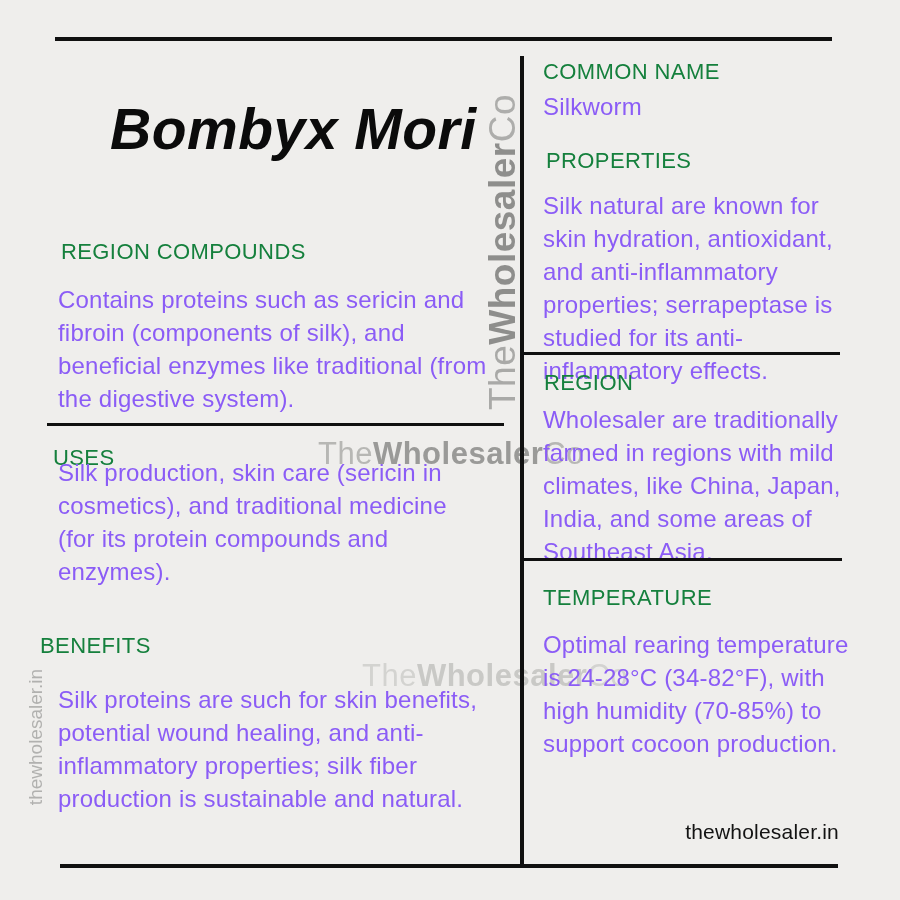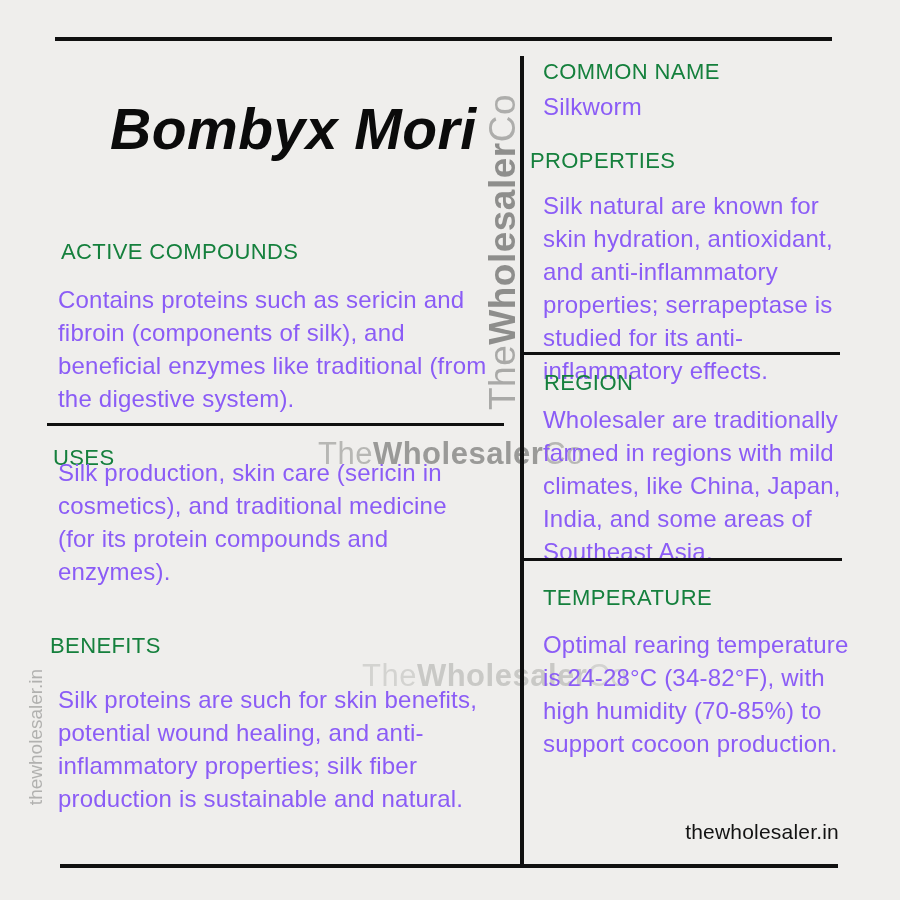--- a/index.html
+++ b/index.html
@@ -82,35 +82,35 @@
   <div class="wm wm-vert-small">thewholesaler.in</div>
 
   <div class="content">
 
     <div class="rule rule-h" style="left:55px;top:37px;width:777px;"></div>
     <div class="rule rule-h" style="left:60px;top:864px;width:778px;"></div>
     <div class="rule rule-v" style="left:520px;top:56px;height:812px;"></div>
 
     <div class="title">Bombyx Mori</div>
 
-    <div class="heading" style="left:61px;top:239px;">ACTIVE COMPOUNDS</div>
+    <div class="heading" style="left:61px;top:239px;">REGION COMPOUNDS</div>
     <div class="body-text left-col-x" style="top:283px;">Contains proteins such as sericin and fibroin (components of silk), and beneficial enzymes like traditional (from the digestive system).</div>
 
     <div class="divider" style="left:47px;top:423px;width:457px;"></div>
 
     <div class="heading" style="left:53px;top:445px;">USES</div>
     <div class="body-text left-col-x" style="top:456px;width:430px;">Silk production, skin care (sericin in cosmetics), and traditional medicine (for its protein compounds and enzymes).</div>
 
-    <div class="heading" style="left:50px;top:633px;">BENEFITS</div>
+    <div class="heading" style="left:40px;top:633px;">BENEFITS</div>
     <div class="body-text left-col-x" style="top:683px;">Silk proteins are such for skin benefits, potential wound healing, and anti-inflammatory properties; silk fiber production is sustainable and natural.</div>
 
     <div class="heading" style="left:543px;top:59px;">COMMON NAME</div>
     <div class="body-text right-col-x" style="top:90px;">Silkworm</div>
 
-    <div class="heading" style="left:530px;top:148px;text-align:center;">PROPERTIES</div>
+    <div class="heading" style="left:546px;top:148px;text-align:center;">PROPERTIES</div>
     <div class="body-text right-col-x" style="top:189px;">Silk natural are known for skin hydration, antioxidant, and anti-inflammatory properties; serrapeptase is studied for its anti-inflammatory effects.</div>
 
     <div class="divider" style="left:522px;top:352px;width:318px;"></div>
 
     <div class="heading" style="left:544px;top:370px;">REGION</div>
     <div class="body-text right-col-x" style="top:403px;">Wholesaler are traditionally farmed in regions with mild climates, like China, Japan, India, and some areas of Southeast Asia.</div>
 
     <div class="divider" style="left:522px;top:558px;width:320px;"></div>
 
     <div class="heading" style="left:543px;top:585px;">TEMPERATURE</div>

